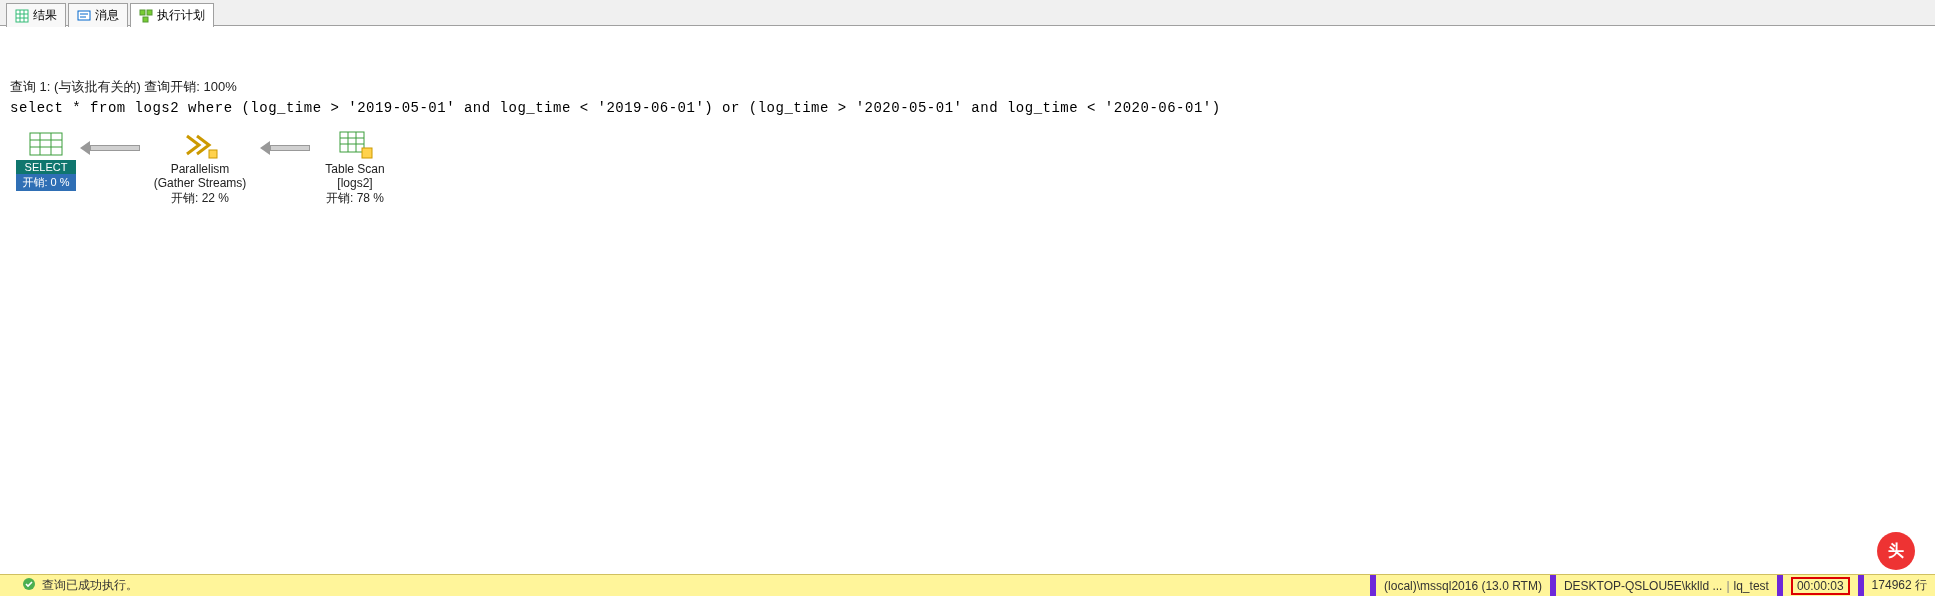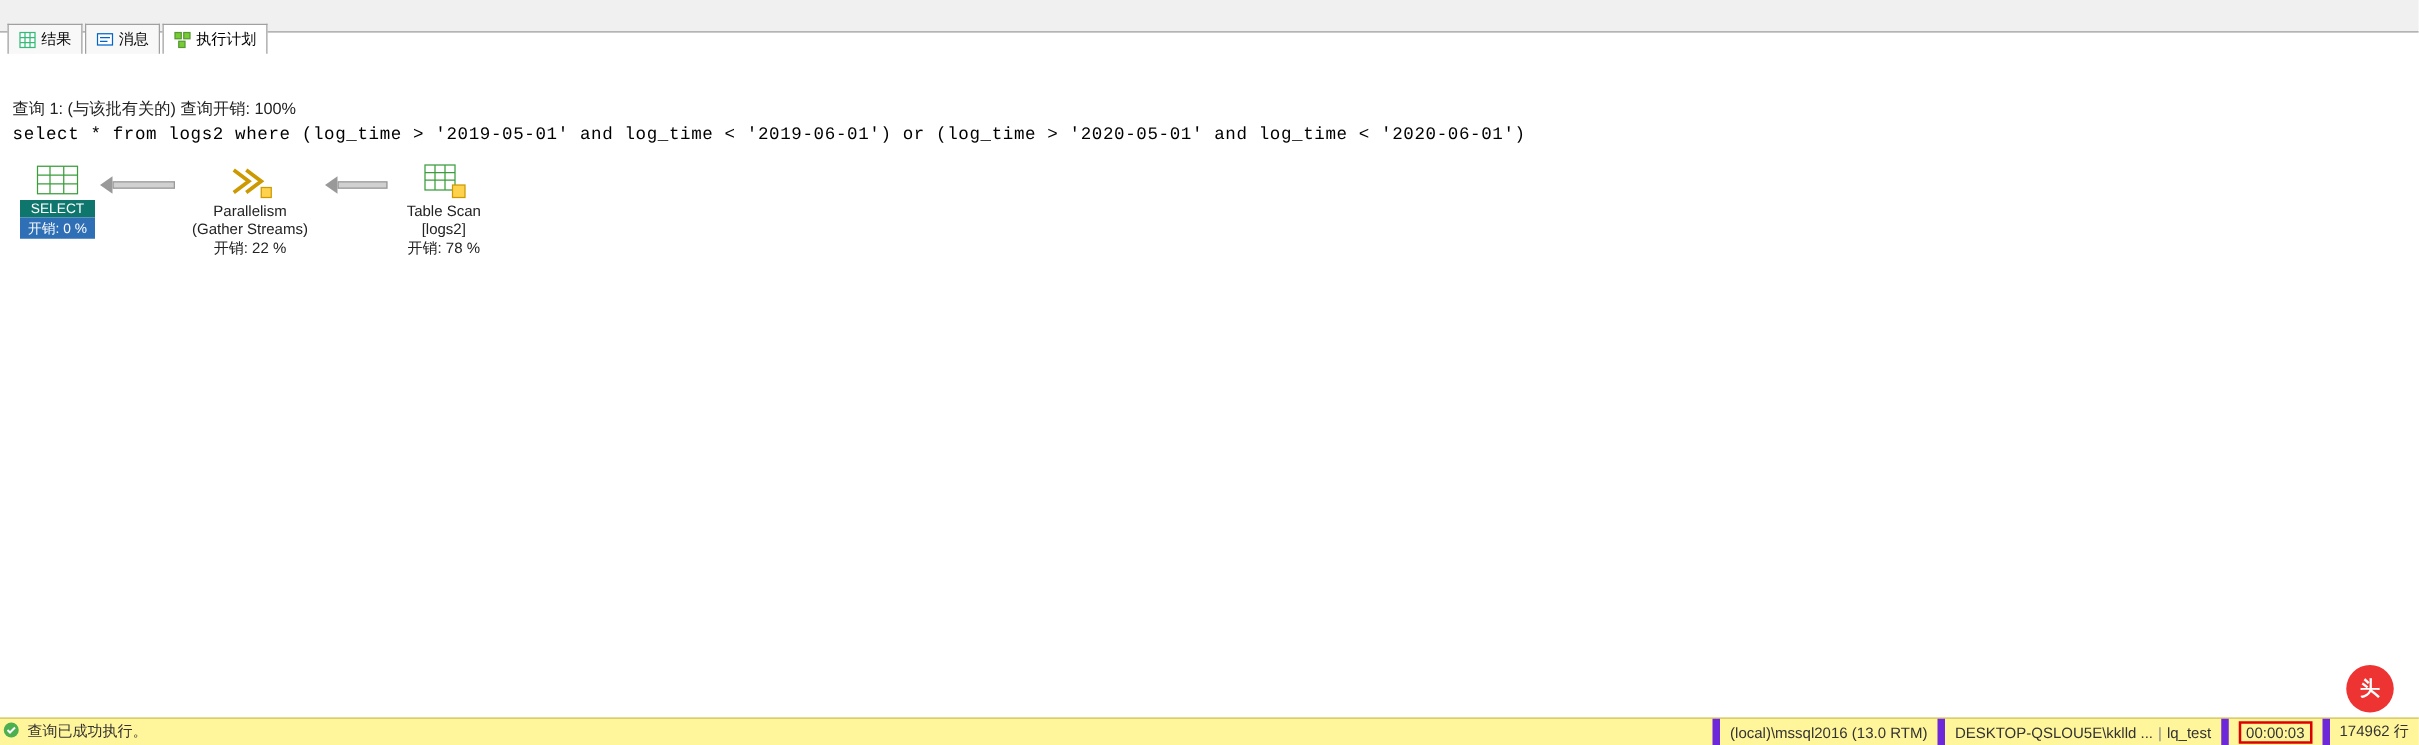--- a/index.html
+++ b/index.html
@@ -1,32 +1,32 @@
 <!DOCTYPE html>
 <html><head>
 <meta charset="utf-8">
 <style>
   * { box-sizing: border-box; margin: 0; padding: 0; }
   html, body { width: 1935px; height: 596px; font-family: "Microsoft YaHei", Tahoma, sans-serif; font-size: 12px; background: #fff; overflow: hidden; }
   .tabs { display: flex; align-items: flex-end; height: 26px; background: #f0f0f0; border-bottom: 1px solid #a0a0a0; padding-left: 6px; gap: 2px; }
-  .tab { display: flex; align-items: center; gap: 4px; padding: 3px 8px; background: #f8f8f8; border: 1px solid #a0a0a0; border-bottom: none; position: relative; top: 18px; cursor: pointer; }
+  .tab { display: flex; align-items: center; gap: 4px; padding: 3px 8px; background: #f8f8f8; border: 1px solid #a0a0a0; border-bottom: none; position: relative; top: 2px; cursor: pointer; }
   .tab.active { background: #fff; }
   .tab-icon { width: 14px; height: 14px; display: flex; align-items: center; justify-content: center; }
   .header-line { padding: 4px 10px 2px; font-size: 13px; color: #222; margin-top: 48px; }
   .sql-line { padding: 2px 10px 8px; font-family: Consolas, "Courier New", monospace; font-size: 14px; color: #000; white-space: pre; letter-spacing: 0.5px; }
   .plan-canvas { position: relative; flex: 1; background: #fff; }
   .node { position: absolute; text-align: center; font-size: 12px; color: #222; }
   .node-icon { width: 38px; height: 30px; margin: 0 auto 2px; display: flex; align-items: center; justify-content: center; }
   .select-badge { background: #0f766e; color: #fff; font-size: 11px; padding: 1px 6px; margin-top: -2px; }
   .select-cost { background: #2f6fb5; color: #fff; font-size: 11px; padding: 1px 4px; }
   .arrow { position: absolute; height: 8px; display: flex; align-items: center; }
   .arrow-body { flex: 1; height: 6px; background: #d0d0d0; border: 1px solid #999; }
   .arrow-head { width: 0; height: 0; border-top: 7px solid transparent; border-bottom: 7px solid transparent; border-right: 10px solid #999; }
   .statusbar { position: absolute; bottom: 0; left: 0; right: 0; height: 22px; background: #fff59a; border-top: 1px solid #d0c060; display: flex; align-items: center; font-size: 12px; color: #333; }
-  .status-left { display: flex; align-items: flex-start; gap: 6px; padding-left: 2px; }
+  .status-left { display: flex; align-items: flex-start; gap: 6px; padding-left: 22px; }
   .status-spacer { flex: 1; }
   .status-cell { padding: 0 8px; border-left: 6px solid #6d28d9; height: 100%; display: flex; align-items: center; text-align: center; }
   .redbox { border: 2px solid #d00; padding: 0 4px; }
   .watermark { position: absolute; right: 20px; bottom: 26px; font-size: 36px; font-weight: 700; color: rgba(120,120,120,0.5); display: flex; align-items: center; gap: 8px; pointer-events: none; }
   .wm-logo { width: 38px; height: 38px; border-radius: 50%; background: #e33; display: flex; align-items: center; justify-content: center; color: #fff; font-size: 16px; font-weight: 700; }
   .wm-small { font-size: 15px; color: rgba(100,100,100,0.7); position: absolute; top: -2px; left: 42px; margin-left: 42px; }
   .sep { color: #888; padding: 0 4px; }
 </style>
 </head>
 <body>

